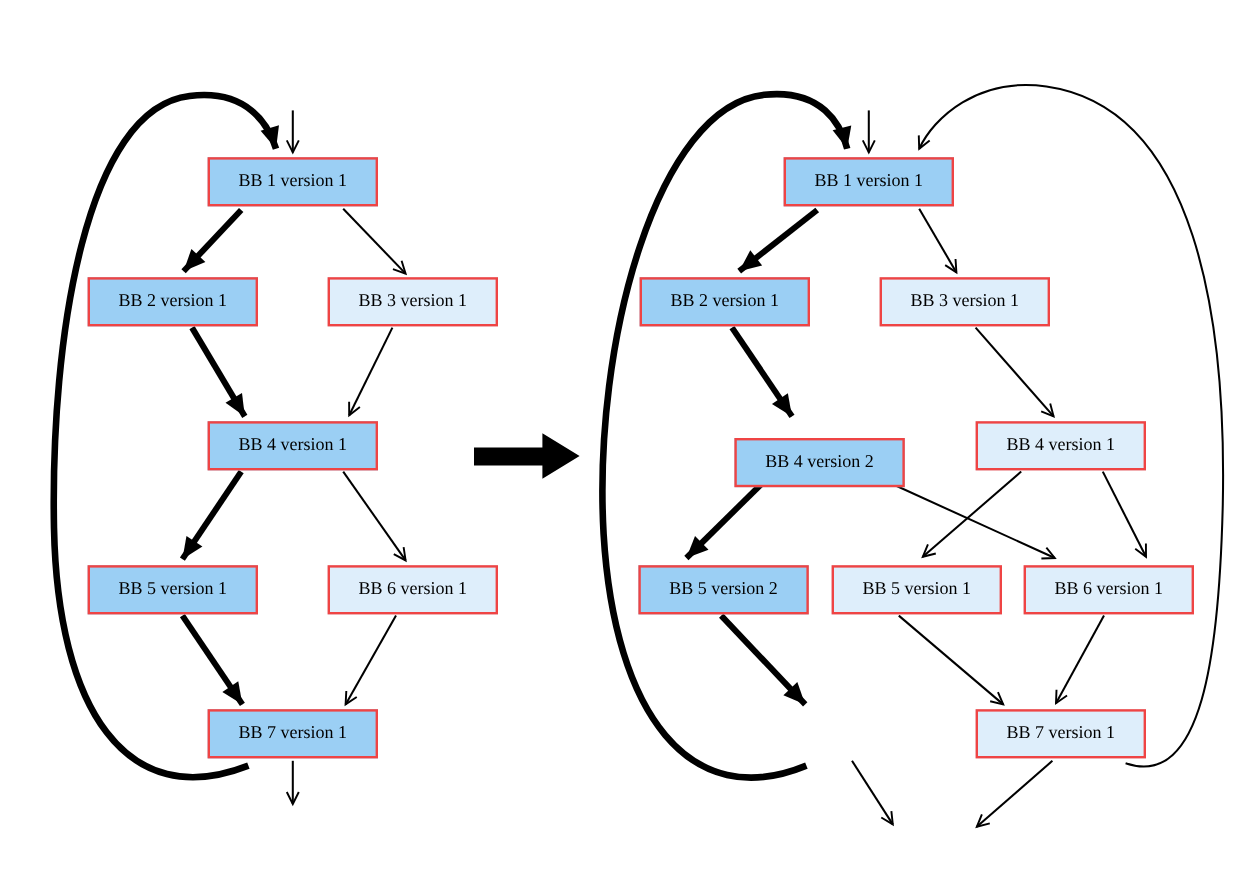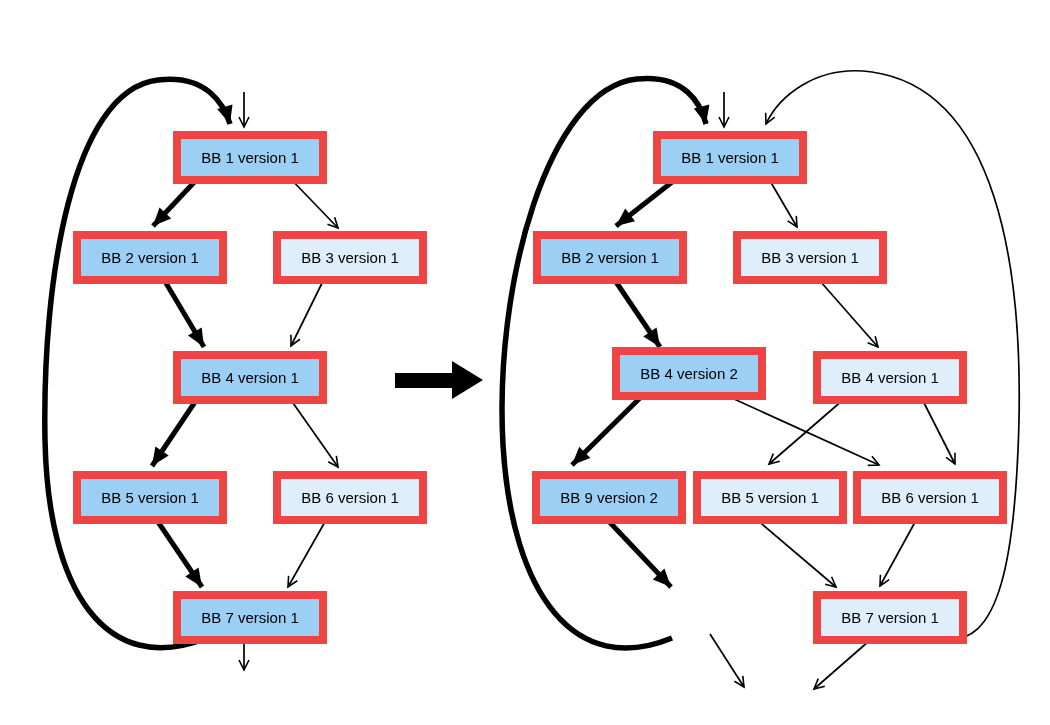--- a/index.html
+++ b/index.html
@@ -2,23 +2,23 @@
 <html style="--hot: #9BCFF4; --cold: #DEEEFB;"><head>
 <meta charset="utf-8">
 <style>
   html,body{margin:0;padding:0;background:#fff;}
   .canvas{
     position:relative;width:1050px;height:725px;background:#fff;
     font-family:"Liberation Sans",sans-serif;overflow:hidden;
   }
   .edges{position:absolute;left:0;top:0;width:1050px;height:725px;}
   .node{
-    position:absolute;width:138px;height:37px;border:8px solid #ef4444;
+    position:absolute;width:138px;height:37px;border:2px solid #ef4444;
     display:flex;align-items:center;justify-content:center;
-    font-size:15px;color:#000;box-sizing:content-box;white-space:nowrap;
+    font-size:15px;color:#000;box-sizing:content-box;white-space:nowrap;font-family:Liberation Serif, serif;
   }
   .node.hot{background:var(--hot,#9BCFF4);}
   .node.cold{background:var(--cold,#DEEEFB);}
 </style>
 </head>
 <body>
 
 <div class="canvas">
 
   <svg class="edges" viewBox="0 0 1050 725" xmlns="http://www.w3.org/2000/svg">
@@ -67,20 +67,20 @@
   <div class="node hot" style="left:73px;top:231px">BB 2 version 1</div>
   <div class="node cold" style="left:273px;top:231px">BB 3 version 1</div>
   <div class="node hot" style="left:173px;top:351px">BB 4 version 1</div>
   <div class="node hot" style="left:73px;top:471px">BB 5 version 1</div>
   <div class="node cold" style="left:273px;top:471px">BB 6 version 1</div>
   <div class="node hot" style="left:173px;top:591px">BB 7 version 1</div>
 
   <div class="node hot" style="left:653px;top:131px">BB 1 version 1</div>
   <div class="node hot" style="left:533px;top:231px">BB 2 version 1</div>
   <div class="node cold" style="left:733px;top:231px">BB 3 version 1</div>
-  <div class="node hot" style="left:612px;top:347px">BB 4 version 2</div>
+  <div class="node hot" style="left:612px;top:365px">BB 4 version 2</div>
   <div class="node cold" style="left:813px;top:351px">BB 4 version 1</div>
-  <div class="node hot" style="left:532px;top:471px">BB 9 version 2</div>
+  <div class="node hot" style="left:532px;top:471px">BB 5 version 2</div>
   <div class="node cold" style="left:693px;top:471px">BB 5 version 1</div>
   <div class="node cold" style="left:853px;top:471px">BB 6 version 1</div>
   <div class="node cold" style="left:813px;top:591px">BB 7 version 1</div>
 
 </div>
 
 </body></html>

